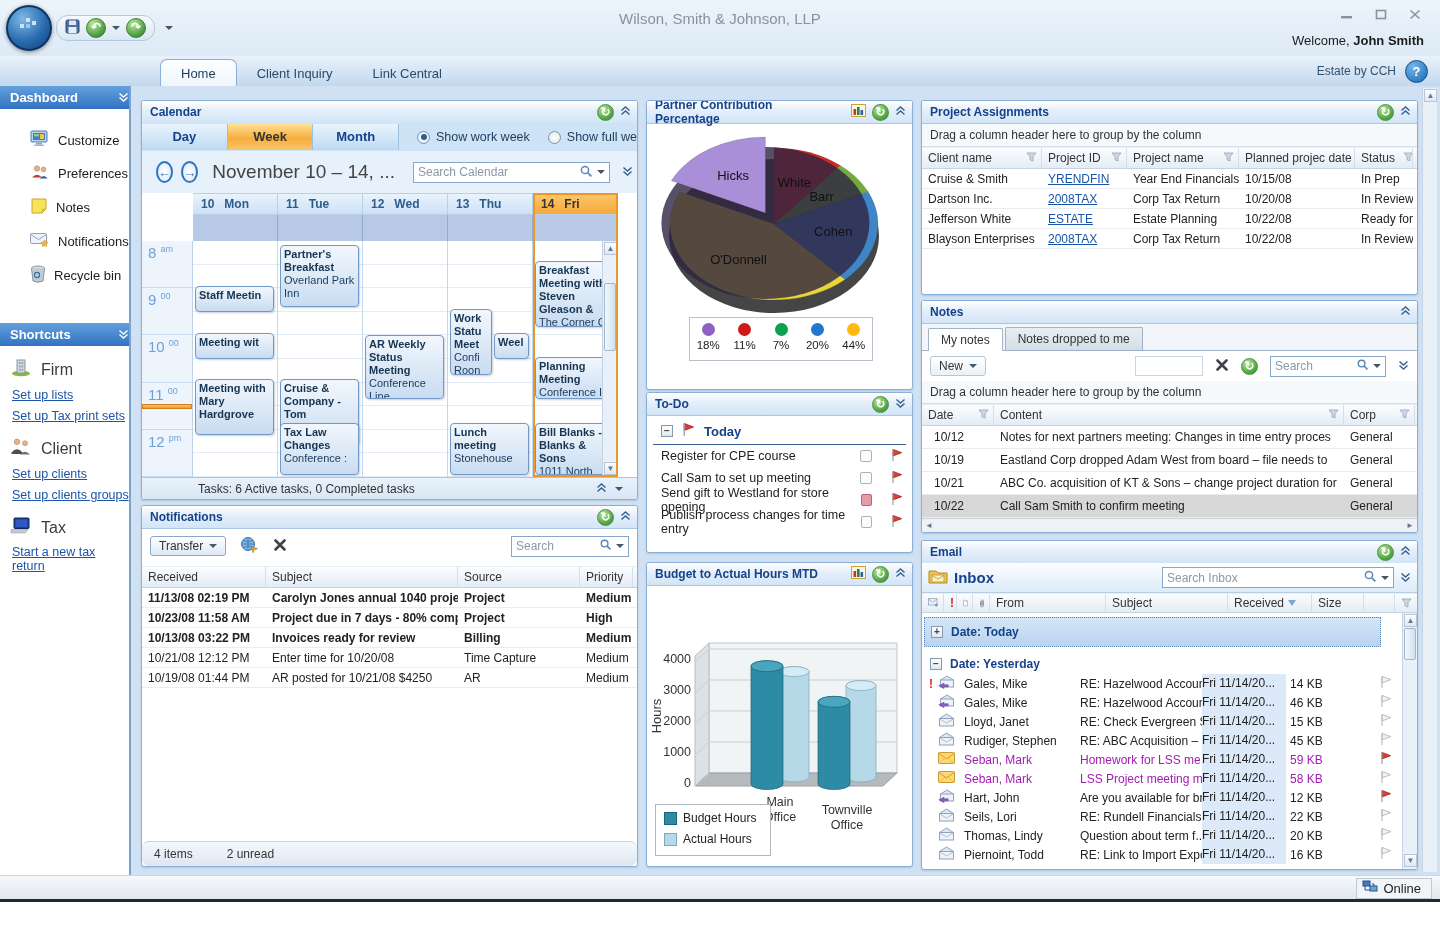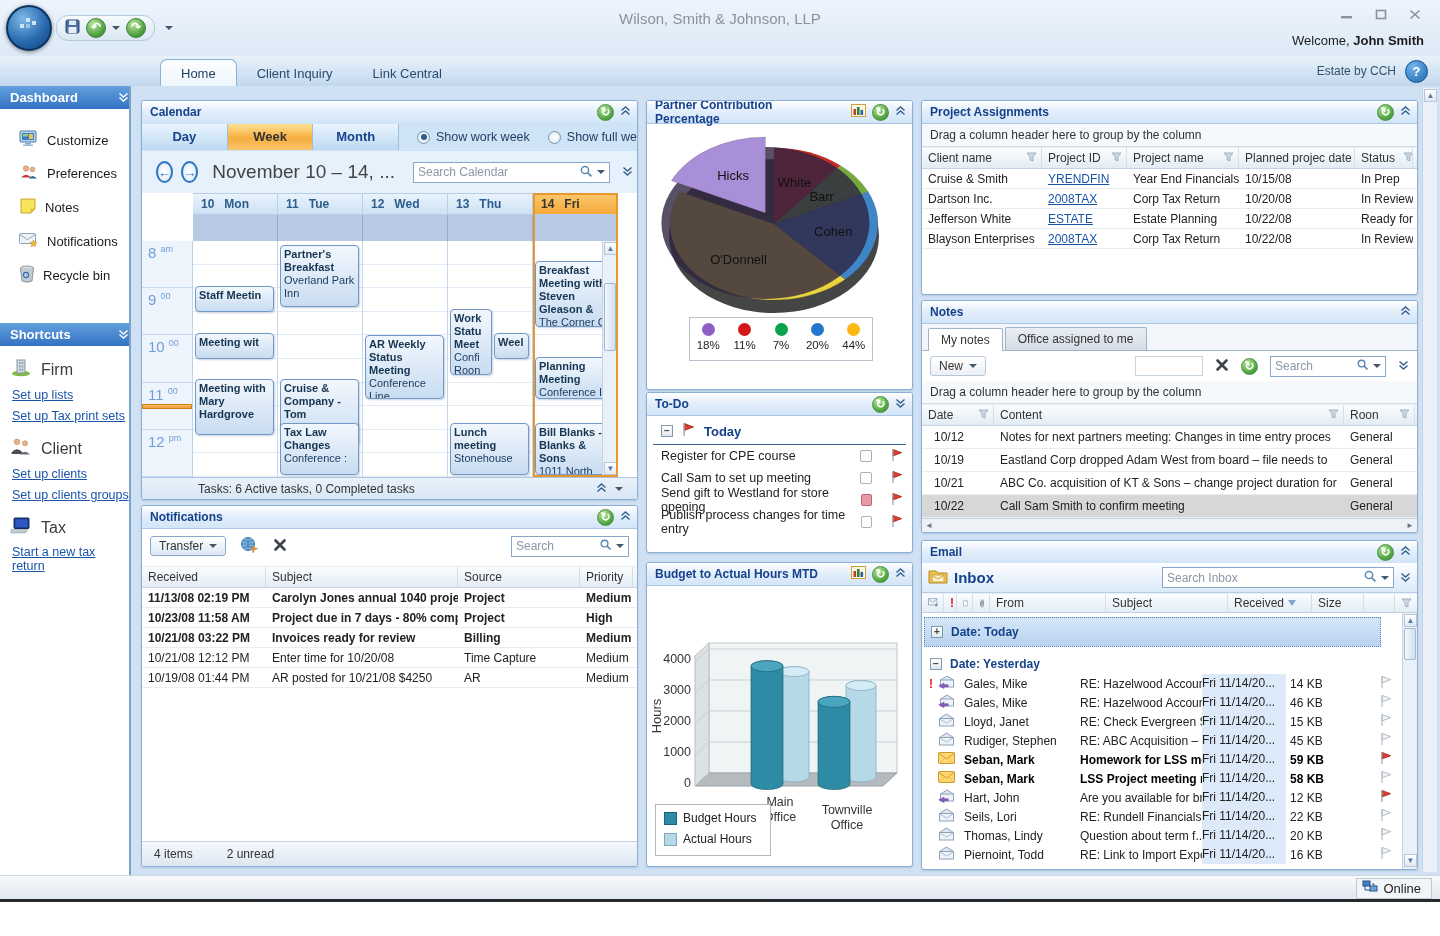--- a/index.html
+++ b/index.html
@@ -23,21 +23,21 @@
   .tabs{position:absolute;left:160px;bottom:0;display:flex;align-items:flex-end;}
   .tab{padding:6px 20px 5px;font-size:13px;color:#2b4a6b;}
   .tab.active{background:linear-gradient(#fdfeff,#eef6fd);border:1px solid #8ab0d8;border-bottom:none;border-radius:7px 7px 0 0;color:#1d3c5c;}
   .powered{position:absolute;right:44px;top:8px;font-size:12px;color:#33536f;}
   .helpc{position:absolute;right:12px;top:4px;width:21px;height:21px;border-radius:50%;background:radial-gradient(circle at 35% 28%,#74b6ea,#1a66b0);color:#fff;font-weight:bold;text-align:center;line-height:21px;font-size:13px;border:1px solid #145089;}
   
   .workspace{position:absolute;top:86px;left:0;right:0;height:789px;background:#cfe1f2;}
   .sidebar{position:absolute;top:86px;left:0;width:131px;height:789px;background:#fff;border-right:2px solid #7aa3cc;box-sizing:border-box;}
   .side-hdr{height:23px;background:linear-gradient(#63a0dd,#3272c2);color:#fff;font-weight:bold;font-size:13px;line-height:23px;padding-left:10px;display:flex;align-items:center;}
   .side-hdr .sp{flex:1;}
-  .side-items{padding:14px 0 6px 7px;}
+  .side-items{padding:14px 0 6px 18px;}
   .side-item{display:flex;align-items:center;gap:8px;padding:7px 0 7px 12px;font-size:13px;color:#1c1c1c;}
   .short-wrap{margin-top:24px;}
   .sg-label{display:flex;align-items:center;gap:9px;padding:12px 0 3px 10px;font-size:16px;color:#3c3c3c;}
   .side-link{display:block;padding:4px 0 3px 12px;font-size:12.5px;color:#1a55a8;text-decoration:underline;}
   
   .panel{position:absolute;background:#fff;border:1px solid #8aafd8;border-radius:3px;overflow:hidden;box-shadow:0 1px 2px rgba(60,90,130,.2);box-sizing:border-box;}
   .ph{height:22px;background:linear-gradient(#ffffff,#e4eefb 45%,#d2e5f7);border-bottom:1px solid #aac8e6;display:flex;align-items:center;gap:6px;padding:0 6px 0 8px;font-size:12px;font-weight:bold;color:#15428b;}
   .ph .sp{flex:1;}
   .ic-refresh{width:17px;height:17px;border-radius:50%;background:radial-gradient(circle at 35% 28%,#b9e89a,#57ab46 60%,#2f8a33);border:1px solid #4f9048;color:#fff;font-size:12px;line-height:15px;text-align:center;font-weight:bold;box-sizing:border-box;}
   .sbox{display:flex;align-items:center;gap:4px;background:#fff;border:1px solid #86a7c8;height:21px;padding:0 4px 0 2px;box-sizing:border-box;}
@@ -96,21 +96,21 @@
   .ntabs{display:flex;align-items:flex-end;height:26px;padding-left:6px;border-bottom:1px solid #9fb4c8;background:#f2f6fa;}
   .ntab{padding:4px 12px;font-size:12px;border:1px solid #9fb4c8;border-bottom:none;border-radius:2px 2px 0 0;background:linear-gradient(#e9eef3,#d4dde6);color:#333;margin-right:2px;position:relative;top:0;}
   .ntab.active{background:#fff;top:1px;}
   
   .inbox-bar{position:absolute;top:22px;left:0;right:0;height:30px;background:linear-gradient(#fdfeff,#e9f2fc 60%,#dcebf9);border-bottom:1px solid #b6cde6;display:flex;align-items:center;padding:0 6px;box-sizing:border-box;gap:6px;}
   .inbox-lbl{font-size:15px;font-weight:bold;color:#15428b;}
   .email-group{display:flex;align-items:center;gap:8px;font-size:12px;font-weight:bold;color:#15428b;padding:0 6px;box-sizing:border-box;}
   .eg-today{height:30px;margin:4px 20px 0 2px;background:linear-gradient(#d4e6f8,#b9d4ef);border:1px dotted #5b87b8;}
   .eg-yest{height:20px;margin:7px 20px 0 2px;}
   .email-r{display:flex;align-items:center;height:19px;font-size:12px;color:#222;padding-left:2px;}
-  .email-r.bold .ef, .email-r.bold .es, .email-r.bold .ez{font-weight:bold;color:#000000;}
+  .email-r.bold .ef, .email-r.bold .es, .email-r.bold .ez{font-weight:normal;color:#a21caf;}
   .email-r .rcv{background:#dce9f8;color:#222;}
   .vscroll{position:absolute;width:15px;background:#e9f0f7;border-left:1px solid #c2d4e6;box-sizing:border-box;}
   .sarrow{width:13px;height:13px;margin:1px;background:linear-gradient(#fdfdfe,#dfe8f1);border:1px solid #b8c6d6;color:#5a7globe;color:#587a9c;font-size:8px;line-height:12px;text-align:center;box-sizing:border-box;}
   .sthumb{margin:1px;background:linear-gradient(90deg,#f3f8fc,#cfe0ef);border:1px solid #9db8d2;border-radius:2px;}
   
   .statusbar{position:absolute;top:875px;left:0;right:0;height:24px;background:linear-gradient(#f7f9fb,#e0e7ee);border-top:1px solid #cfd6de;}
   .online{position:absolute;right:8px;top:2px;border:1px solid #c0c8d0;background:#f2f5f8;padding:1px 10px 2px 5px;font-size:13px;color:#222;display:flex;gap:5px;align-items:center;}
   .blackline{position:absolute;top:899px;left:0;right:0;height:3px;background:#232a30;}
   .legendbox{position:absolute;border:1px solid #b9c2cc;background:#fff;display:flex;}
   .leg-item{flex:1;text-align:center;padding-top:5px;font-size:11.5px;color:#222;}
@@ -445,39 +445,39 @@
           <div style="width:122px">Project</div>
           <div style="width:53px">Medium</div>
         </div>
         <div class="trow bold">
           <div style="width:124px">10/23/08 11:58 AM</div>
           <div style="width:192px">Project due in 7 days - 80% compl</div>
           <div style="width:122px">Project</div>
           <div style="width:53px">High</div>
         </div>
         <div class="trow bold">
-          <div style="width:124px">10/21/08 03:22 PM</div>
+          <div style="width:124px">10/13/08 03:22 PM</div>
           <div style="width:192px">Invoices ready for review</div>
           <div style="width:122px">Billing</div>
           <div style="width:53px">Medium</div>
         </div>
         <div class="trow">
           <div style="width:124px">10/21/08 12:12 PM</div>
           <div style="width:192px">Enter time for 10/20/08</div>
           <div style="width:122px">Time Capture</div>
           <div style="width:53px">Medium</div>
         </div>
         <div class="trow">
           <div style="width:124px">10/19/08 01:44 PM</div>
           <div style="width:192px">AR posted for 10/21/08 $4250</div>
           <div style="width:122px">AR</div>
           <div style="width:53px">Medium</div>
         </div>
       </div>
-    <div style="position:absolute;left:0;right:0;bottom:0;height:24px;background:linear-gradient(#f4f8fc,#dde7f1);border-top:1px solid #c5d3e2;display:flex;align-items:center;gap:34px;padding-left:12px;font-size:12px;color:#333;">
+    <div style="position:absolute;left:0;right:0;bottom:0;height:24px;background:linear-gradient(#f4f8fc,#dde7f1);border-top:1px solid #c5d3e2;display:flex;align-items:center;gap:34px;padding-left:12px;font-size:12px;color:#333;border-radius:7px;">
       <span>4 items</span>
       <span>2 unread</span>
     </div>
   </div>
 
   <div class="panel" style="left:646px;top:100px;width:267px;height:290px;">
     <div class="ph">
         <span>Partner Contribution Percentage</span>
         <span class="sp"></span>
       <span><svg width="15" height="13" viewBox="0 0 15 13">
@@ -725,21 +725,21 @@
   <div class="panel" style="left:921px;top:300px;width:497px;height:233px;">
     <div class="ph">
         <span>Notes</span>
         <span class="sp"></span>
       <span><svg width="11" height="10" viewBox="0 0 11 10">
             <path d="M1.5 4.5 L5.5 1 L9.5 4.5 M1.5 8.5 L5.5 5 L9.5 8.5" fill="none" stroke="#35618e" stroke-width="1.4"></path>
           </svg></span>
     </div>
     <div class="ntabs">
         <div class="ntab active">My notes</div>
-        <div class="ntab">Office assigned to me</div>
+        <div class="ntab">Notes dropped to me</div>
       </div>
     <div style="display:flex;align-items:center;gap:12px;height:30px;padding:0 8px;">
       <span class="btn" style="border-color:#b5c6d8;background:linear-gradient(#fff,#ecf1f6);">
           <span>New</span>
           <span class="caret"></span>
         </span>
       <span style="flex:1"></span>
       <span style="display:inline-block;width:66px;height:18px;background:#fff;border:1px solid #c8d4e0;"></span>
       <span><svg width="14" height="14">
             <path d="M2.5 2.5 L11.5 11.5 M11.5 2.5 L2.5 11.5" stroke="#3d434a" stroke-width="2.6" stroke-linecap="round"></path>
@@ -767,21 +767,21 @@
             </svg></span>
         </div>
         <div style="width:350px">
           <span>Content</span>
           <span class="sp"></span>
           <span><svg width="11" height="10" viewBox="0 0 11 10">
               <path d="M1 1 H10 L7 4.6 V9 L4 7.8 V4.6 Z" fill="#cdd8e4" stroke="#93a4b8" stroke-width="0.8"></path>
             </svg></span>
         </div>
         <div style="width:71px">
-          <span>Roon</span>
+          <span>Corp</span>
           <span class="sp"></span>
           <span><svg width="11" height="10" viewBox="0 0 11 10">
               <path d="M1 1 H10 L7 4.6 V9 L4 7.8 V4.6 Z" fill="#cdd8e4" stroke="#93a4b8" stroke-width="0.8"></path>
             </svg></span>
         </div>
       </div>
     <div>
         <div class="trow" style="height: 22px; align-items: center;">
           <div style="width:72px;text-align:left;padding-left:12px">10/12</div>
           <div style="width:350px">Notes for next partners meeting: Changes in time entry proces</div>

